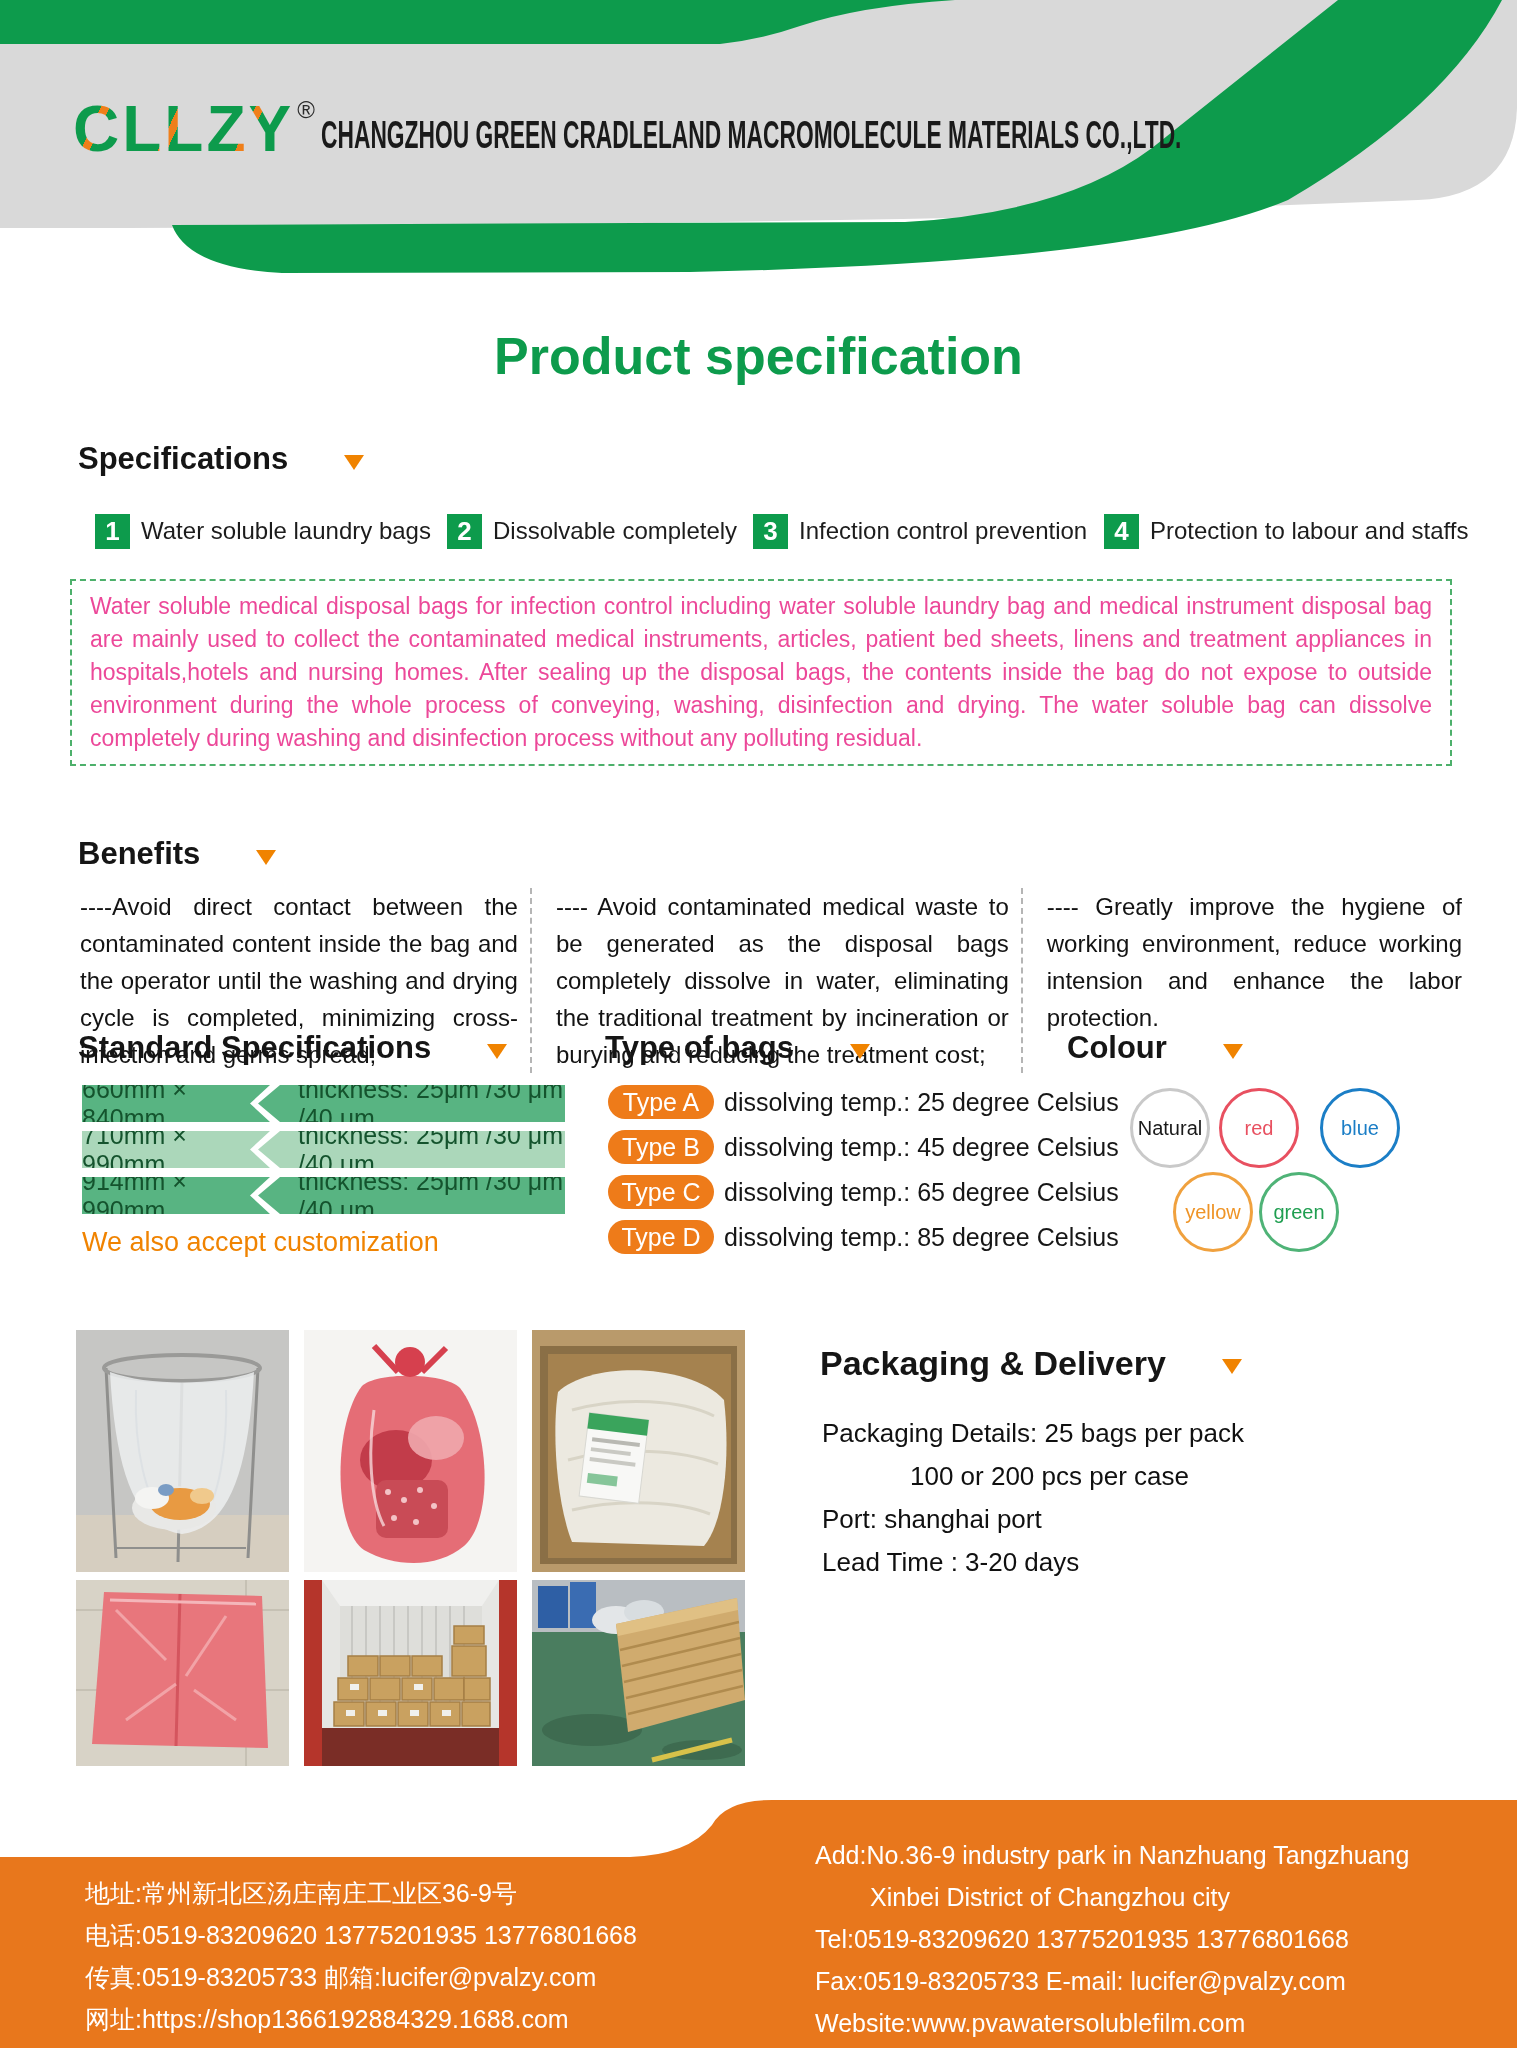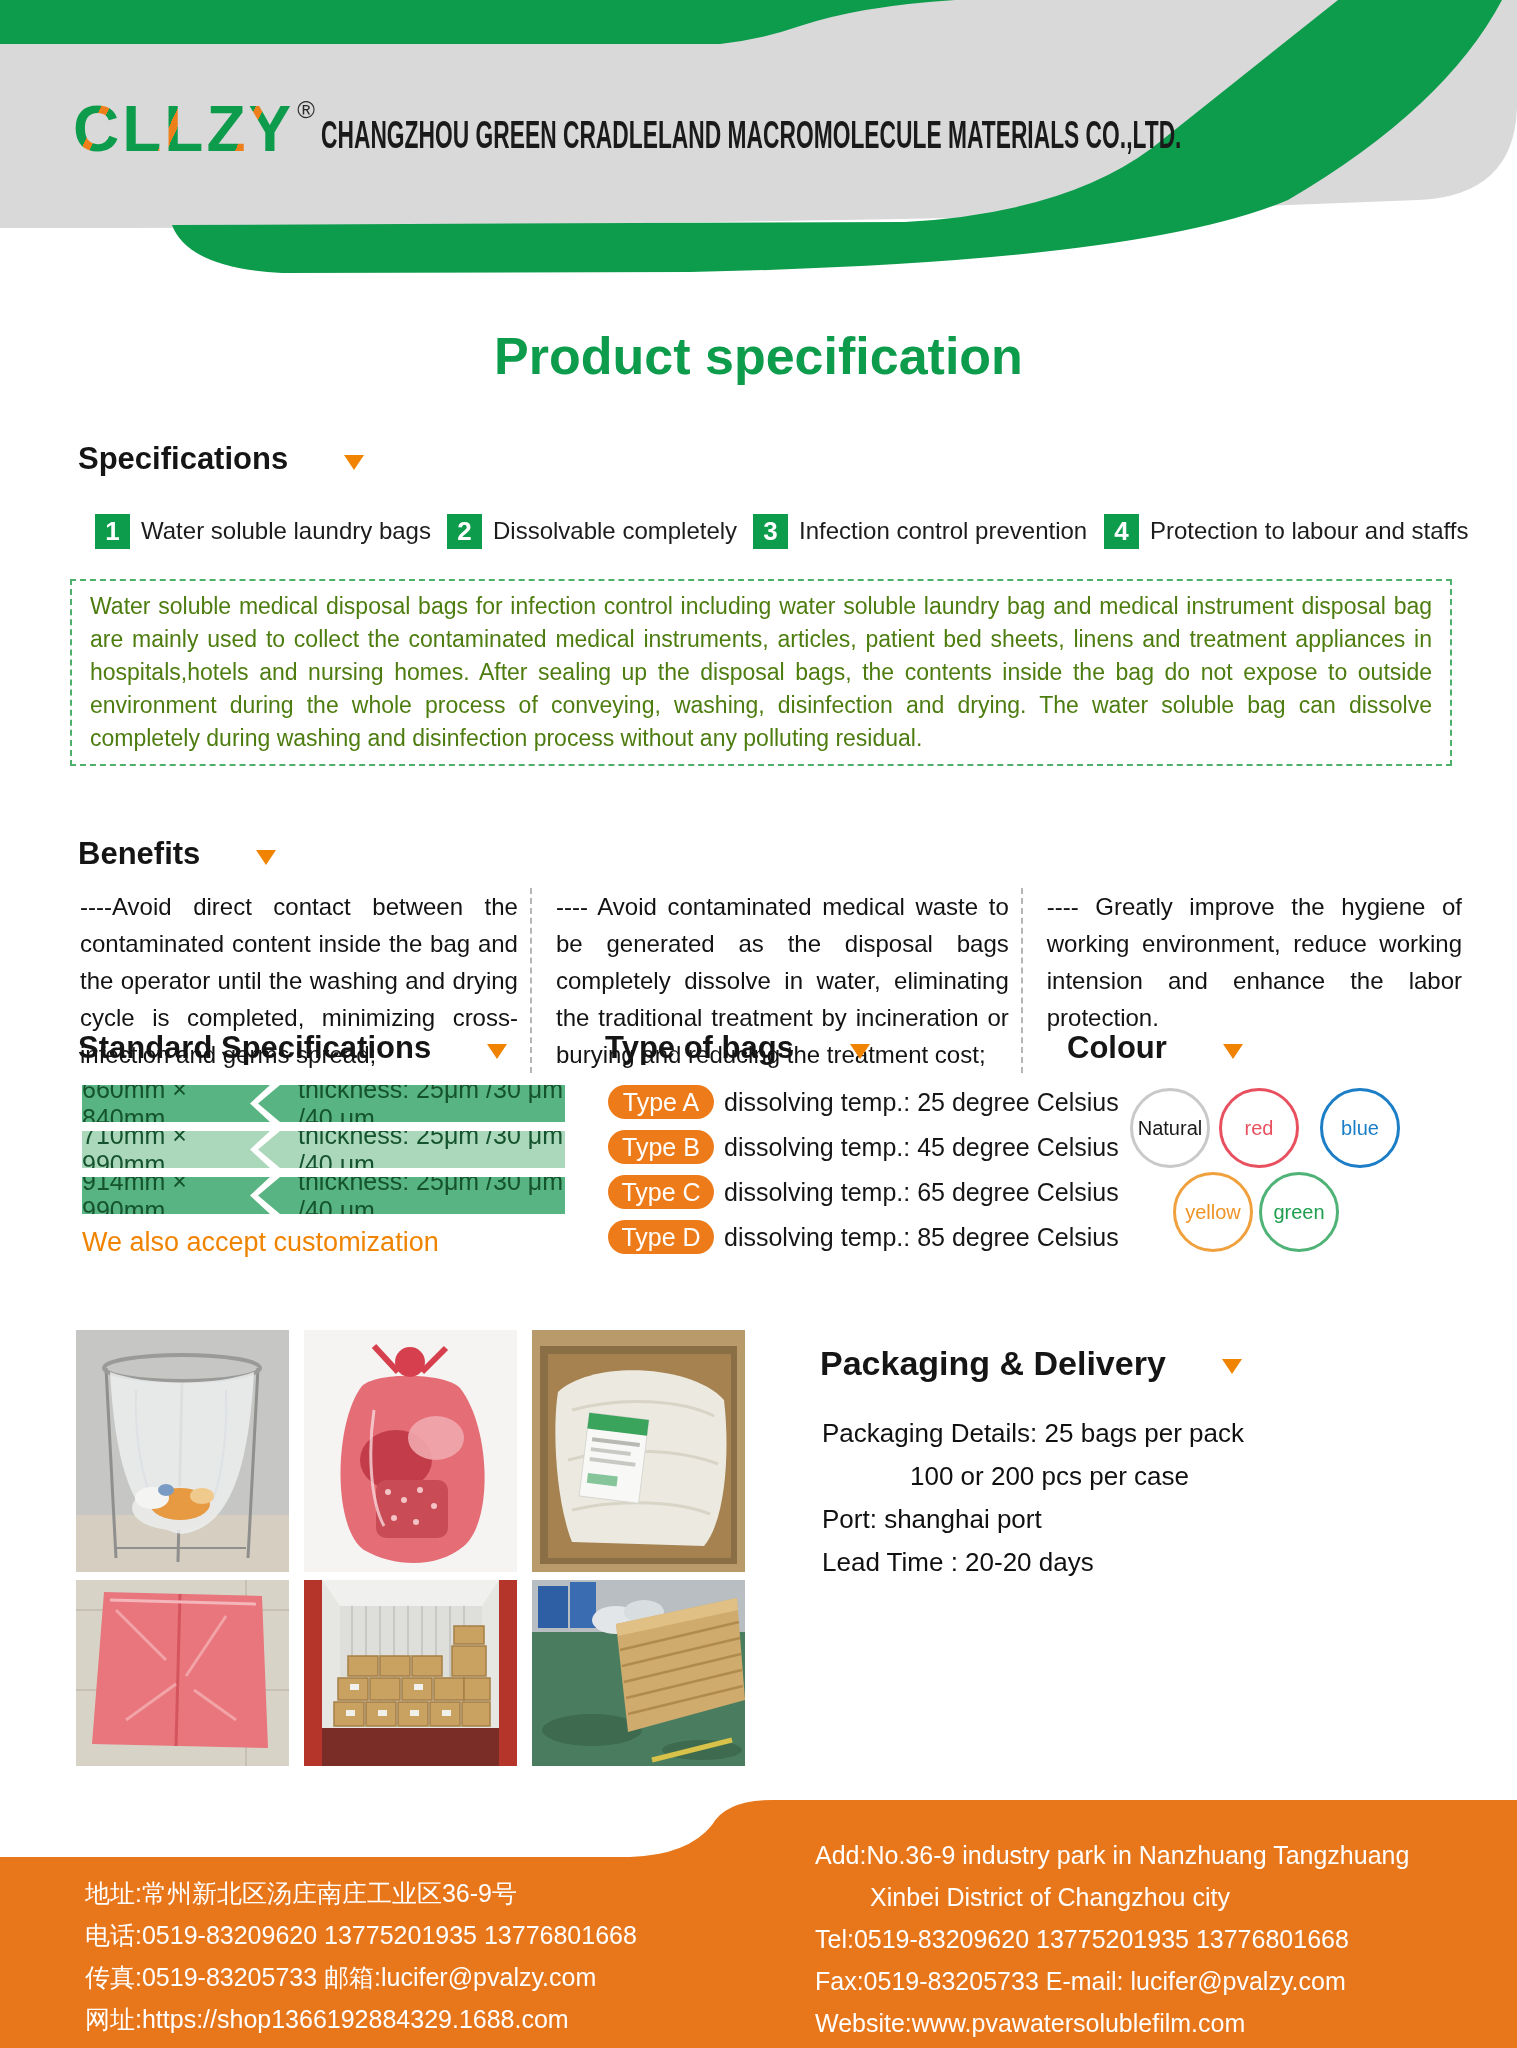--- a/index.html
+++ b/index.html
@@ -28,21 +28,21 @@
 
   
   .spec-item{position:absolute;top:513px;display:flex;align-items:center;height:36px;}
   .num-sq{width:35px;height:35px;background:#0d9b4c;color:#fff;font-size:26px;font-weight:700;
           display:flex;align-items:center;justify-content:center;flex:0 0 auto;}
   .num-lbl{font-size:24px;color:#1c1c1c;margin-left:11px;white-space:nowrap;}
 
   
   .desc-box{position:absolute;left:70px;top:579px;width:1382px;box-sizing:border-box;
             border:2px dashed #4db06b;padding:9px 18px;font-size:23px;line-height:33px;
-            text-align:justify;color:#4d7c0f;}
+            text-align:justify;color:#ec4899;}
 
   
   .benefits{position:absolute;left:80px;top:888px;width:1382px;display:flex;}
   .ben-col{font-size:24px;line-height:37px;text-align:justify;color:#131313;}
   .ben-col.c1{width:443px;}
   .ben-col.c2{width:458px;border-left:2px dashed #b5b5b5;padding-left:24px;margin-left:12px;}
   .ben-col.c3{width:420px;border-left:2px dashed #b5b5b5;padding-left:24px;margin-left:12px;}
 
   
   .bars{position:absolute;left:82px;top:1085px;width:483px;}
@@ -311,21 +311,21 @@
   </div>
 
   <div class="sec-h big" style="left:820px;top:1344px;">
     <span>Packaging &amp; Delivery</span>
     <span class="tri"></span>
   </div>
   <div class="pack-lines">
     <div class="pack-line">Packaging Details: 25 bags per pack</div>
     <div class="pack-line indent">100 or 200 pcs per case</div>
     <div class="pack-line">Port: shanghai port</div>
-    <div class="pack-line">Lead Time : 20-20 days</div>
+    <div class="pack-line">Lead Time : 3-20 days</div>
   </div>
 
   <svg class="footer-art" viewBox="0 0 1517 253" preserveAspectRatio="none" aria-hidden="true">
     <path d="M0,62 H630 Q688,60 712,30 Q726,5 772,5 H1517 V253 H0 Z" fill="#e8771c"></path>
   </svg>
   <div class="foot-col foot-left">
     <div class="foot-line">地址:常州新北区汤庄南庄工业区36-9号</div>
     <div class="foot-line">电话:0519-83209620 13775201935 13776801668</div>
     <div class="foot-line">传真:0519-83205733   邮箱:lucifer@pvalzy.com</div>
     <div class="foot-line">网址:https://shop1366192884329.1688.com</div>

